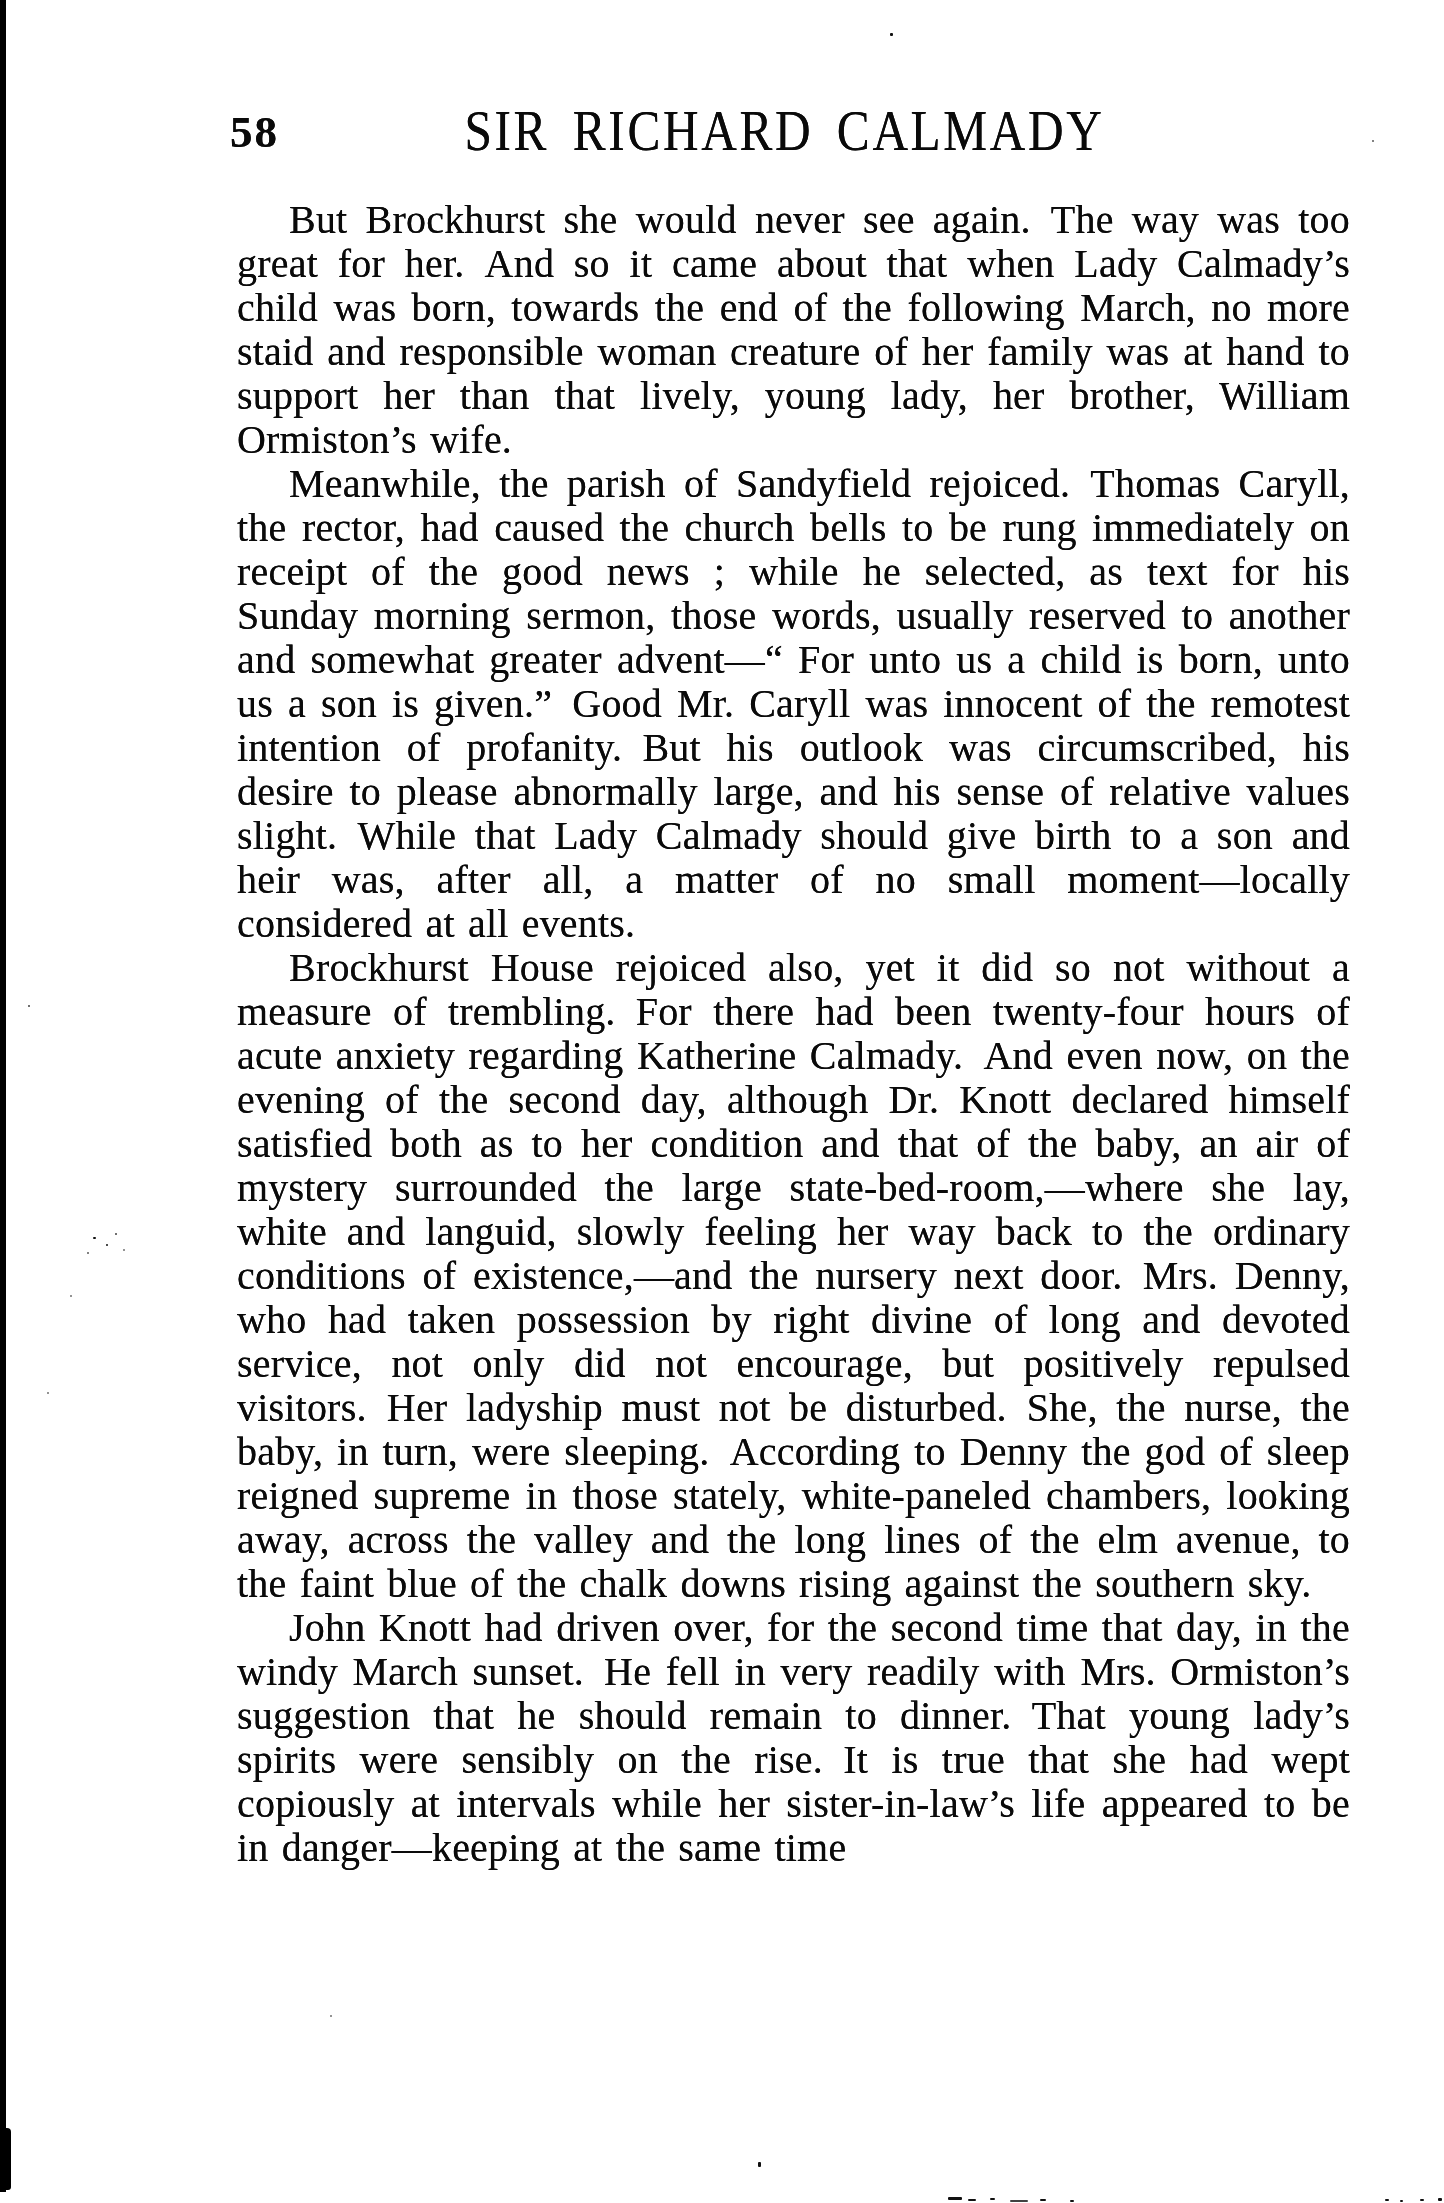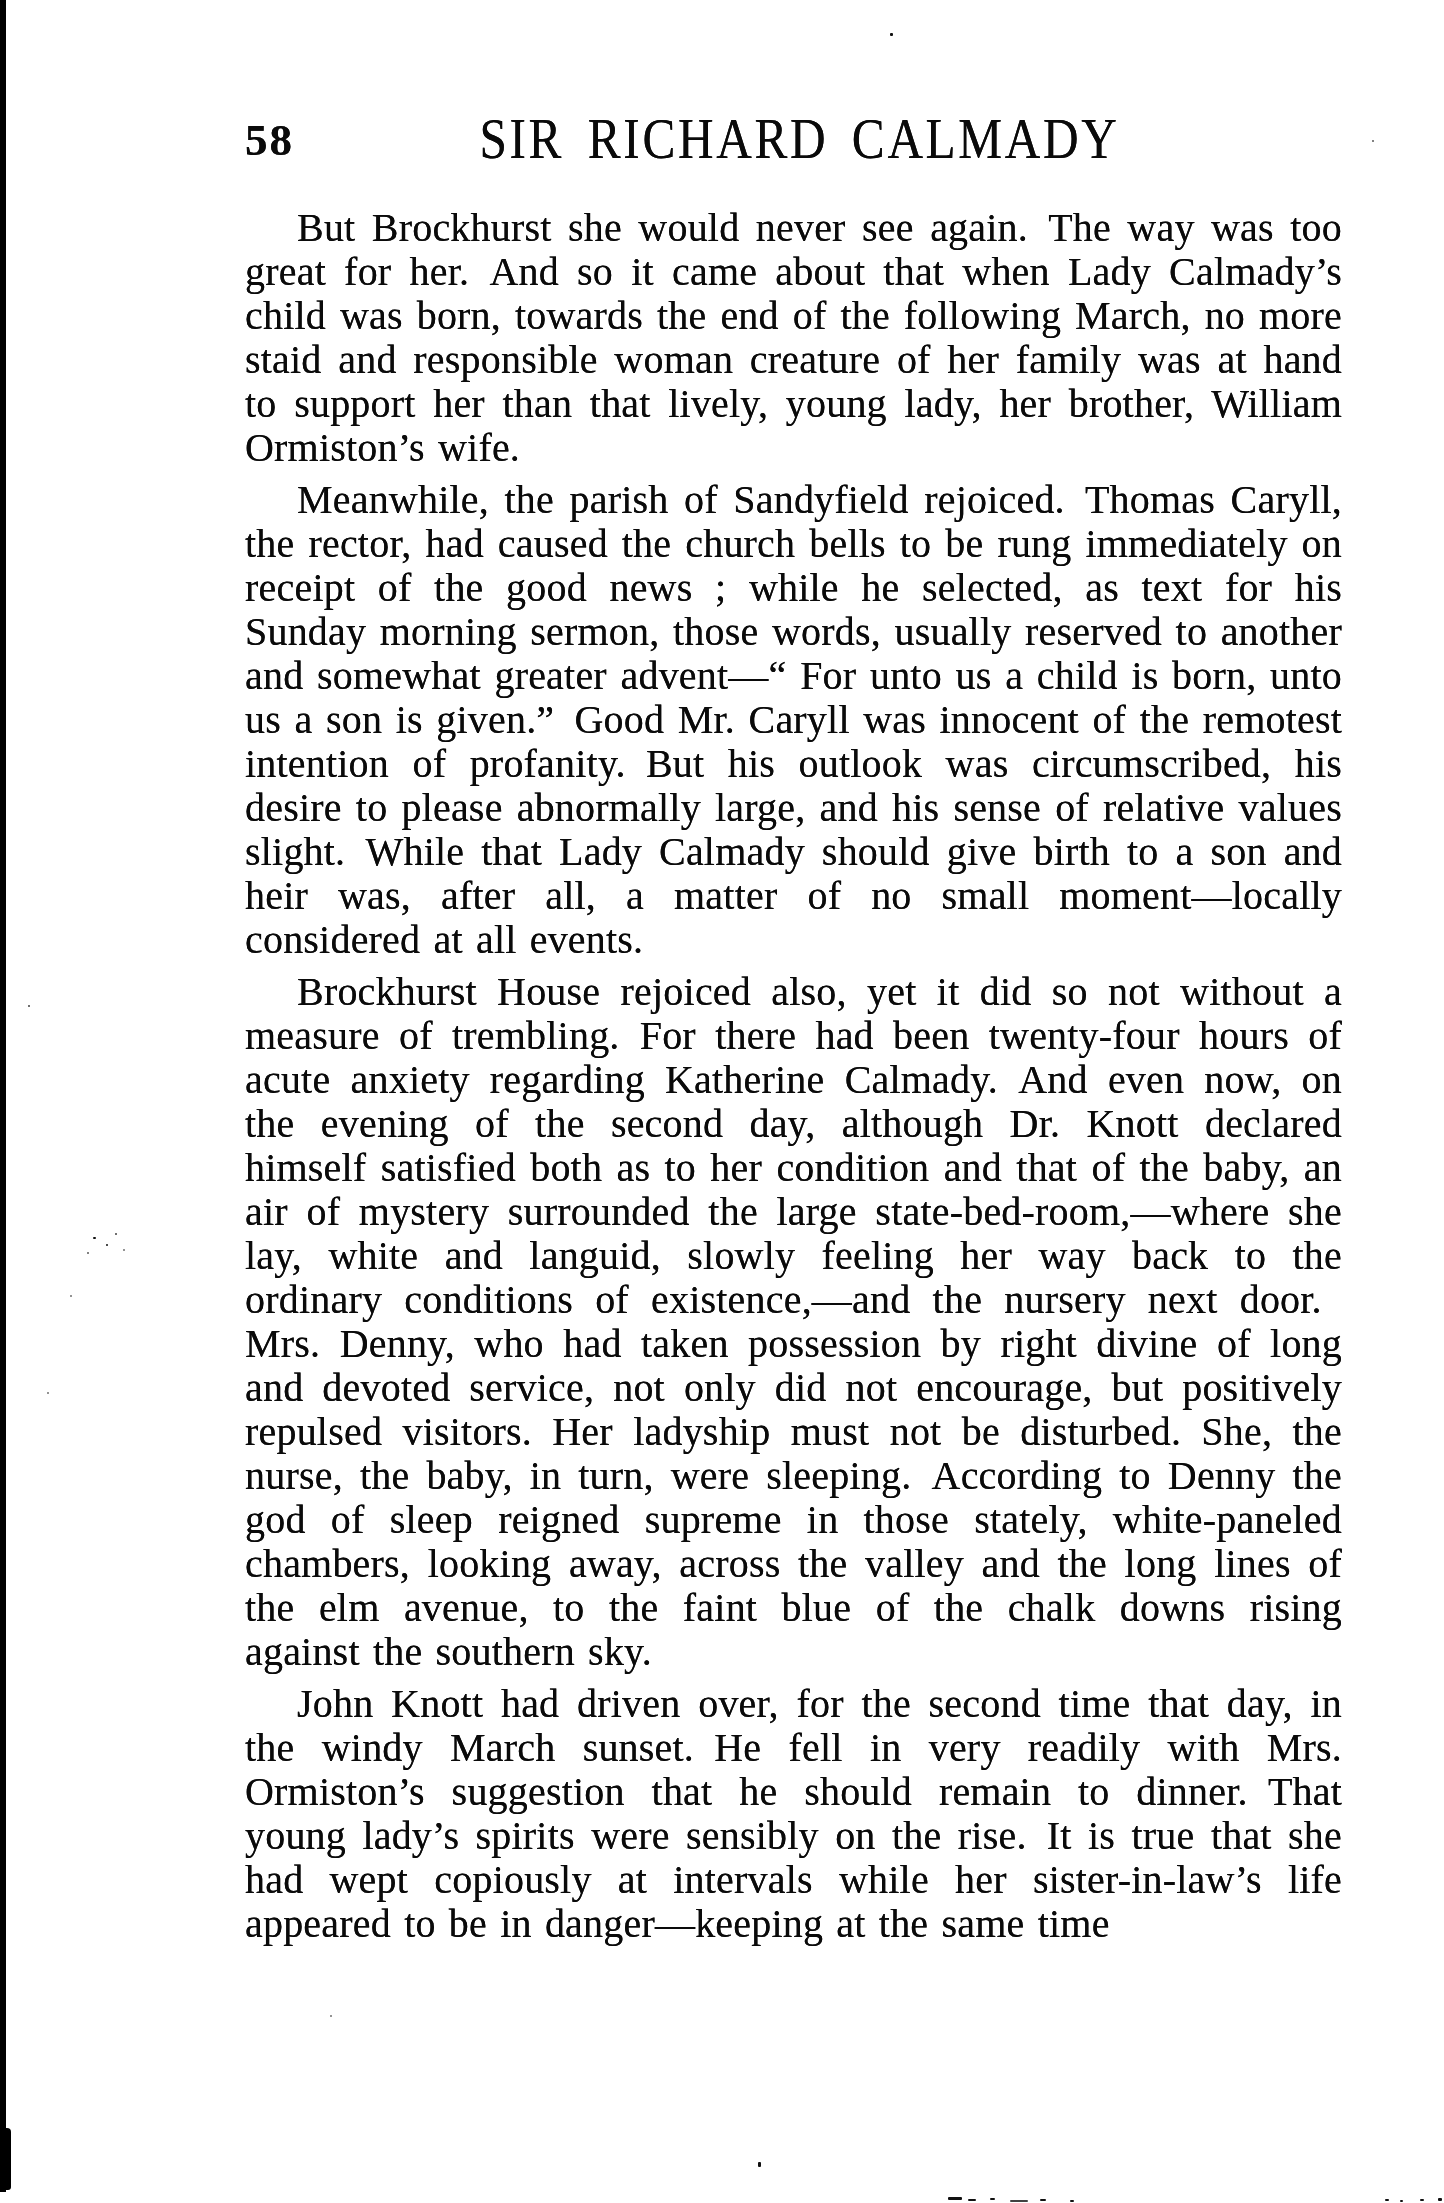--- a/index.html
+++ b/index.html
@@ -31,25 +31,24 @@
     top: 2128px;
     width: 11px;
     height: 62px;
     background: #000;
     border-radius: 0 4px 3px 0;
   }
 
   
   .running-head {
     position: absolute;
-    left: 243px;
+    left: 228px;
     top: 100px;
     width: 1113px;
     height: 62px;
-    margin-top: 8px;
   }
   .page-number {
     position: absolute;
     left: 2px;
     top: 6px;
     font-size: 45px;
     font-weight: bold;
     letter-spacing: 2px;
     text-shadow: 0 0 0.6px rgba(0,0,0,0.85);
   }
@@ -73,21 +72,21 @@
     top: 198px;
     width: 1113px;
     font-size: 40px;
     line-height: 44px;
     text-align: justify;
     word-spacing: 3px;
     letter-spacing: 0.2px;
     text-shadow: 0 0 0.6px rgba(0,0,0,0.85);
   }
   .text-block p {
-    margin: 8px;
+    margin: 0;
     padding: 0;
     text-indent: 52px;
   }
 
   
   .speck {
     position: absolute;
     background: #111;
     border-radius: 1px;
   }

